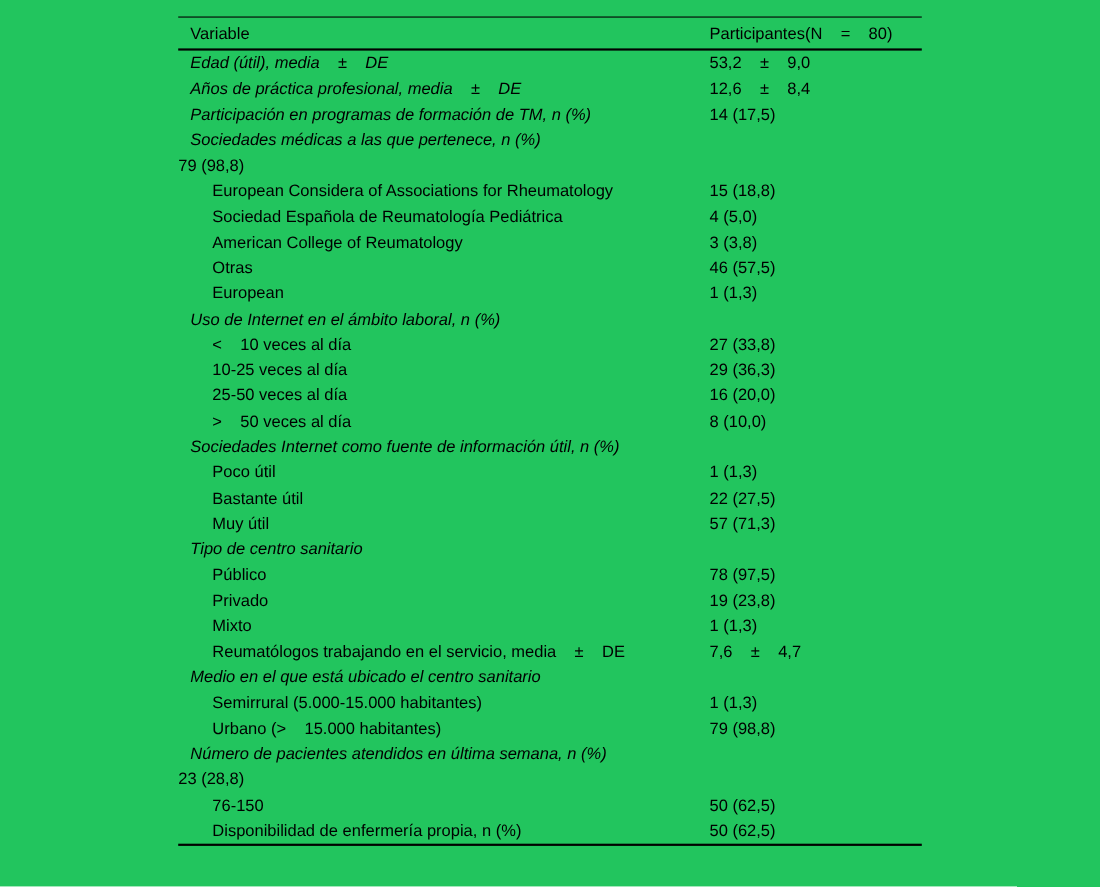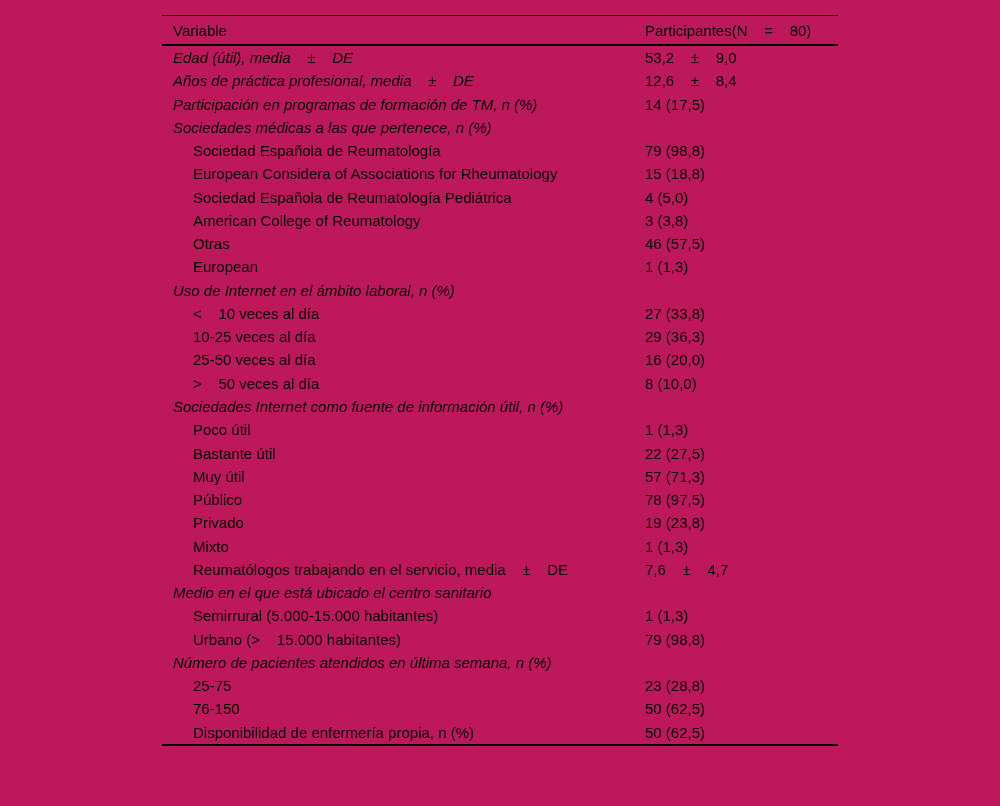--- a/index.html
+++ b/index.html
@@ -8,21 +8,21 @@
     height: 806px;
     background: #ffffff;
     font-family: "Liberation Sans", "DejaVu Sans", sans-serif;
     color: #000000;
     overflow: hidden;
   }
   .page {
     position: relative;
     width: 1000px;
     height: 806px;
-    background: #be185d;
+    background: #22c55e;
   }
   .paper-table {
     position: absolute;
     left: 162px;
     top: 15px;
     width: 676px;
     border-top: 1.5px solid #000000;
     border-bottom: 2px solid #000000;
   }
   .thead {
@@ -89,21 +89,20 @@
         </div>
         <div class="row category">
           <span class="label">Participación en programas de formación de TM, n (%)</span>
           <span class="value">14 (17,5)</span>
         </div>
         <div class="row category">
           <span class="label">Sociedades médicas a las que pertenece, n (%)</span>
           <span class="value"></span>
         </div>
         <div class="row item">
-          <span class="label">Sociedad Española de Reumatología</span>
           <span class="value">79 (98,8)</span>
         </div>
         <div class="row item">
           <span class="label">European Considera of Associations for Rheumatology</span>
           <span class="value">15 (18,8)</span>
         </div>
         <div class="row item">
           <span class="label">Sociedad Española de Reumatología Pediátrica</span>
           <span class="value">4 (5,0)</span>
         </div>
@@ -148,20 +147,24 @@
           <span class="value">1 (1,3)</span>
         </div>
         <div class="row item">
           <span class="label">Bastante útil</span>
           <span class="value">22 (27,5)</span>
         </div>
         <div class="row item">
           <span class="label">Muy útil</span>
           <span class="value">57 (71,3)</span>
         </div>
+        <div class="row category">
+          <span class="label">Tipo de centro sanitario</span>
+          <span class="value"></span>
+        </div>
         <div class="row item">
           <span class="label">Público</span>
           <span class="value">78 (97,5)</span>
         </div>
         <div class="row item">
           <span class="label">Privado</span>
           <span class="value">19 (23,8)</span>
         </div>
         <div class="row item">
           <span class="label">Mixto</span>
@@ -181,21 +184,20 @@
         </div>
         <div class="row item">
           <span class="label">Urbano (&gt;    15.000 habitantes)</span>
           <span class="value">79 (98,8)</span>
         </div>
         <div class="row category">
           <span class="label">Número de pacientes atendidos en última semana, n (%)</span>
           <span class="value"></span>
         </div>
         <div class="row item">
-          <span class="label">25-75</span>
           <span class="value">23 (28,8)</span>
         </div>
         <div class="row item">
           <span class="label">76-150</span>
           <span class="value">50 (62,5)</span>
         </div>
         <div class="row item">
           <span class="label">Disponibilidad de enfermería propia, n (%)</span>
           <span class="value">50 (62,5)</span>
         </div>

